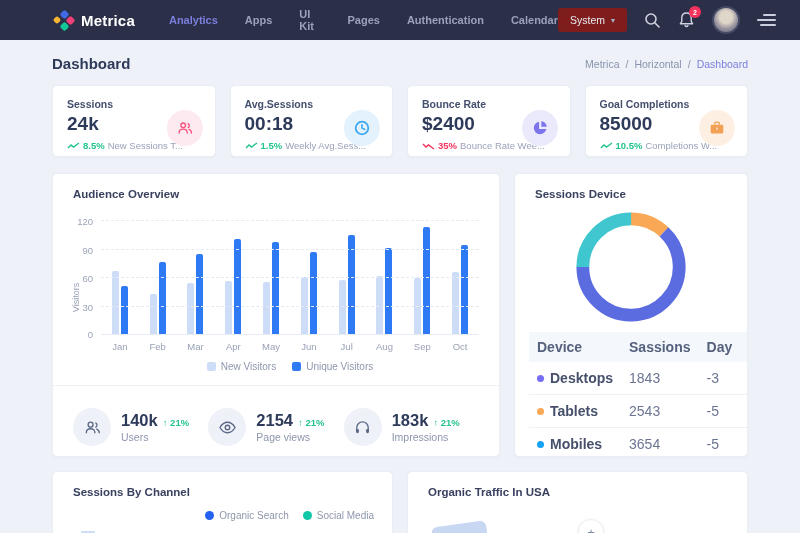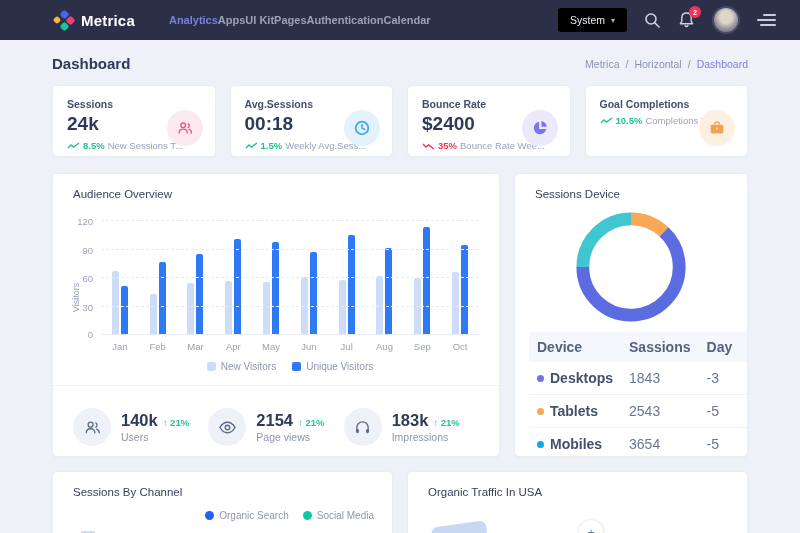--- a/index.html
+++ b/index.html
@@ -9,25 +9,25 @@
   
   .navbar { height:40px; background:#2b3048; display:flex; align-items:center; padding:0 24px 0 54px; }
   .brand { display:flex; align-items:center; gap:7px; margin-right:34px; }
   .brand-icon { position:relative; width:20px; height:20px; }
   .brand-icon i { position:absolute; width:7px; height:7px; border-radius:2px; transform:rotate(45deg); }
   .brand-icon .d1 { top:1px; left:7px; background:#4169e8; }
   .brand-icon .d2 { top:7px; left:0px; background:#f7b733; width:6px; height:6px; }
   .brand-icon .d3 { top:7px; left:13px; background:#f23f79; }
   .brand-icon .d4 { top:13px; left:7px; background:#16c79a; }
   .brand-name { color:#ffffff; font-weight:bold; font-size:15px; letter-spacing:.2px; }
-  .nav-menu { display:flex; align-items:center; }
+  .nav-menu { display:flex; align-items:center; gap:27px; }
   .nav-item { font-size:11px; font-weight:bold; color:#9ba1b8; cursor:pointer; }
   .nav-item.active { color:#7a7fdd; }
   .nav-right { margin-left:auto; display:flex; align-items:center; gap:17px; }
-  .system-btn { background:#000000; color:#e9ebf3; font-size:10.5px; border:none; border-radius:3px; padding:6px 12px; display:flex; align-items:center; gap:6px; cursor:pointer; }
+  .system-btn { background:#7f1d1d; color:#e9ebf3; font-size:10.5px; border:none; border-radius:3px; padding:6px 12px; display:flex; align-items:center; gap:6px; cursor:pointer; }
   .system-btn .chev { font-size:8px; color:#aab0c5; }
   .icon-btn { background:none; border:none; cursor:pointer; position:relative; display:flex; align-items:center; }
   .badge { position:absolute; top:-5px; right:-6px; background:#f5325c; color:#fff; font-size:7px; font-weight:bold; width:12px; height:12px; border-radius:50%; display:flex; align-items:center; justify-content:center; }
   .avatar { width:28px; height:28px; border-radius:50%; border:2px solid #454b66; background:radial-gradient(circle at 50% 38%, #ded6c8 0 32%, #9a93a0 60%, #5d6274 100%); }
   .hamburger { display:flex; flex-direction:column; align-items:flex-end; gap:3px; }
   .hamburger i { display:block; height:2px; background:#c9cdde; border-radius:1px; }
   .hamburger .l1{ width:13px; } .hamburger .l2{ width:19px; } .hamburger .l3{ width:16px; }
 
   
   .page-header { display:flex; justify-content:space-between; align-items:center; padding:15px 52px 13px; }
@@ -45,21 +45,21 @@
   .stat-title { font-size:10.5px; font-weight:bold; color:#454f6e; }
   .stat-value { font-size:19px; font-weight:bold; color:#2e3a59; margin-top:3px; }
   .stat-foot { margin-top:5px; font-size:9.5px; color:#9aa2b8; white-space:nowrap; display:flex; align-items:center; gap:3px; }
   .trend-pct { font-weight:bold; }
   .up .trend-pct { color:#22c48c; }
   .down .trend-pct { color:#f5325c; }
   .stat-icon-wrap { position:absolute; right:12px; top:24px; width:36px; height:36px; border-radius:50%; display:flex; align-items:center; justify-content:center; }
 
   
   .main-grid { display:grid; grid-template-columns:448px 1fr; gap:14px; margin-top:16px; }
-  .card-head { padding:14px 20px 0; font-size:11.5px; font-weight:normal; color:#39415f; }
+  .card-head { padding:14px 20px 0; font-size:11.5px; font-weight:bold; color:#39415f; }
   .audience-card { height:284px; overflow:hidden; }
 
   .chart { position:relative; margin:20px 20px 0 48px; }
   .plot { position:relative; height:115px; border-bottom:1px solid #e7ecf4; }
   .gridline { position:absolute; left:0; right:0; border-top:1px dashed #e6ebf3; }
   .ytick { position:absolute; right:100%; margin-right:8px; transform:translateY(-50%); font-size:9.5px; color:#9aa3b8; }
   .ylabel { position:absolute; left:-40px; top:50%; transform:rotate(-90deg) translateX(12%); transform-origin:center; font-size:9px; color:#9aa3b8; }
   .bars { position:absolute; inset:0; display:flex; align-items:flex-end; }
   .bar-group { flex:1; display:flex; justify-content:center; align-items:flex-end; gap:2px; }
   .bar { width:7px; border-radius:2px 2px 0 0; }
@@ -209,20 +209,21 @@
       <div class="stat-icon-wrap" style="background:#ebeafc">
         <svg width="18" height="18" viewBox="0 0 20 20">
             <path d="M9 3 a7 7 0 1 0 8 8 L9 11 Z" fill="#7b74ea"></path>
             <path d="M11.5 2.5 a7 7 0 0 1 6 6 L11.5 8.5 Z" fill="#7b74ea"></path>
           </svg>
       </div>
     </div>
 
     <div class="card stat-card up">
       <div class="stat-title">Goal Completions</div>
+      <div class="stat-value">85000</div>
       <div class="stat-foot">
         <svg width="13" height="8" viewBox="0 0 13 8">
             <polyline points="1,6 4,3 6.5,5 12,1" fill="none" stroke="#22c48c" stroke-width="1.4"></polyline>
           </svg>
         <span class="trend-pct">10.5%</span>
         <span>Completions W...</span>
       </div>
       <div class="stat-icon-wrap" style="background:#fdf0e2">
         <svg width="18" height="18" viewBox="0 0 20 20">
             <rect x="3" y="6.5" width="14" height="9.5" rx="1.5" fill="#f2a054"></rect>

